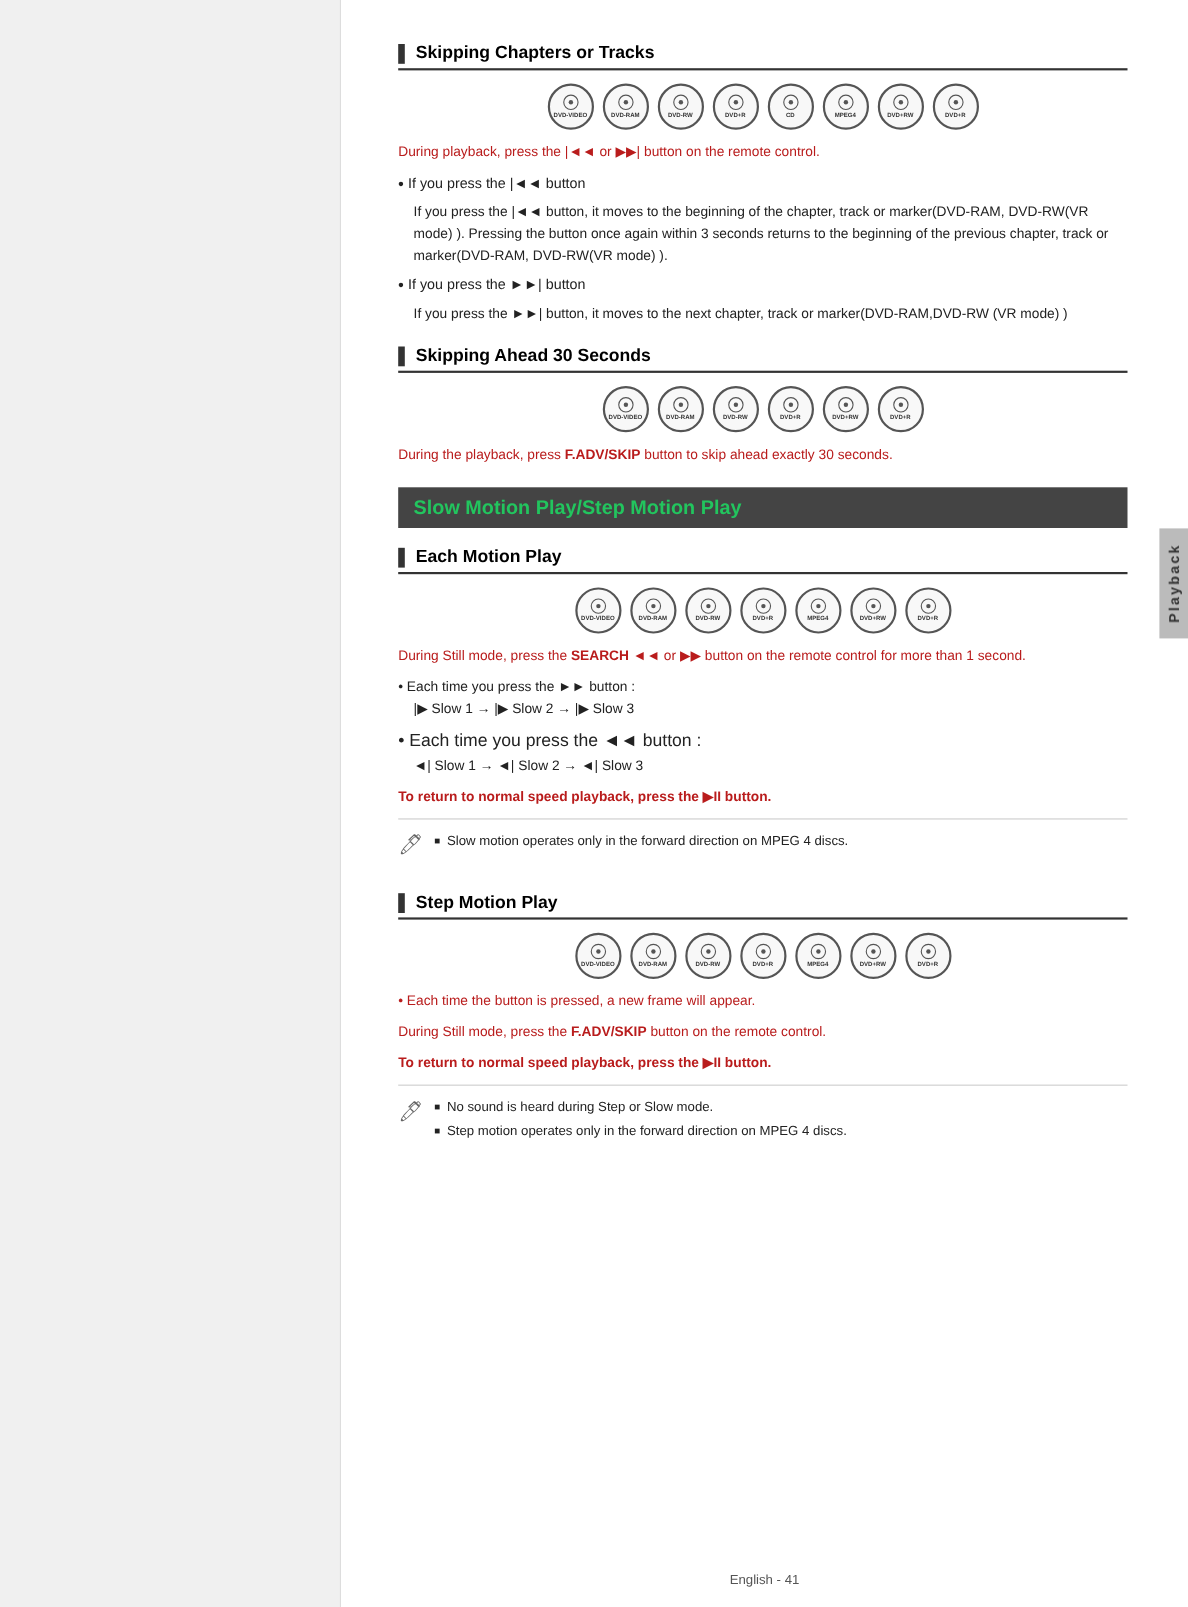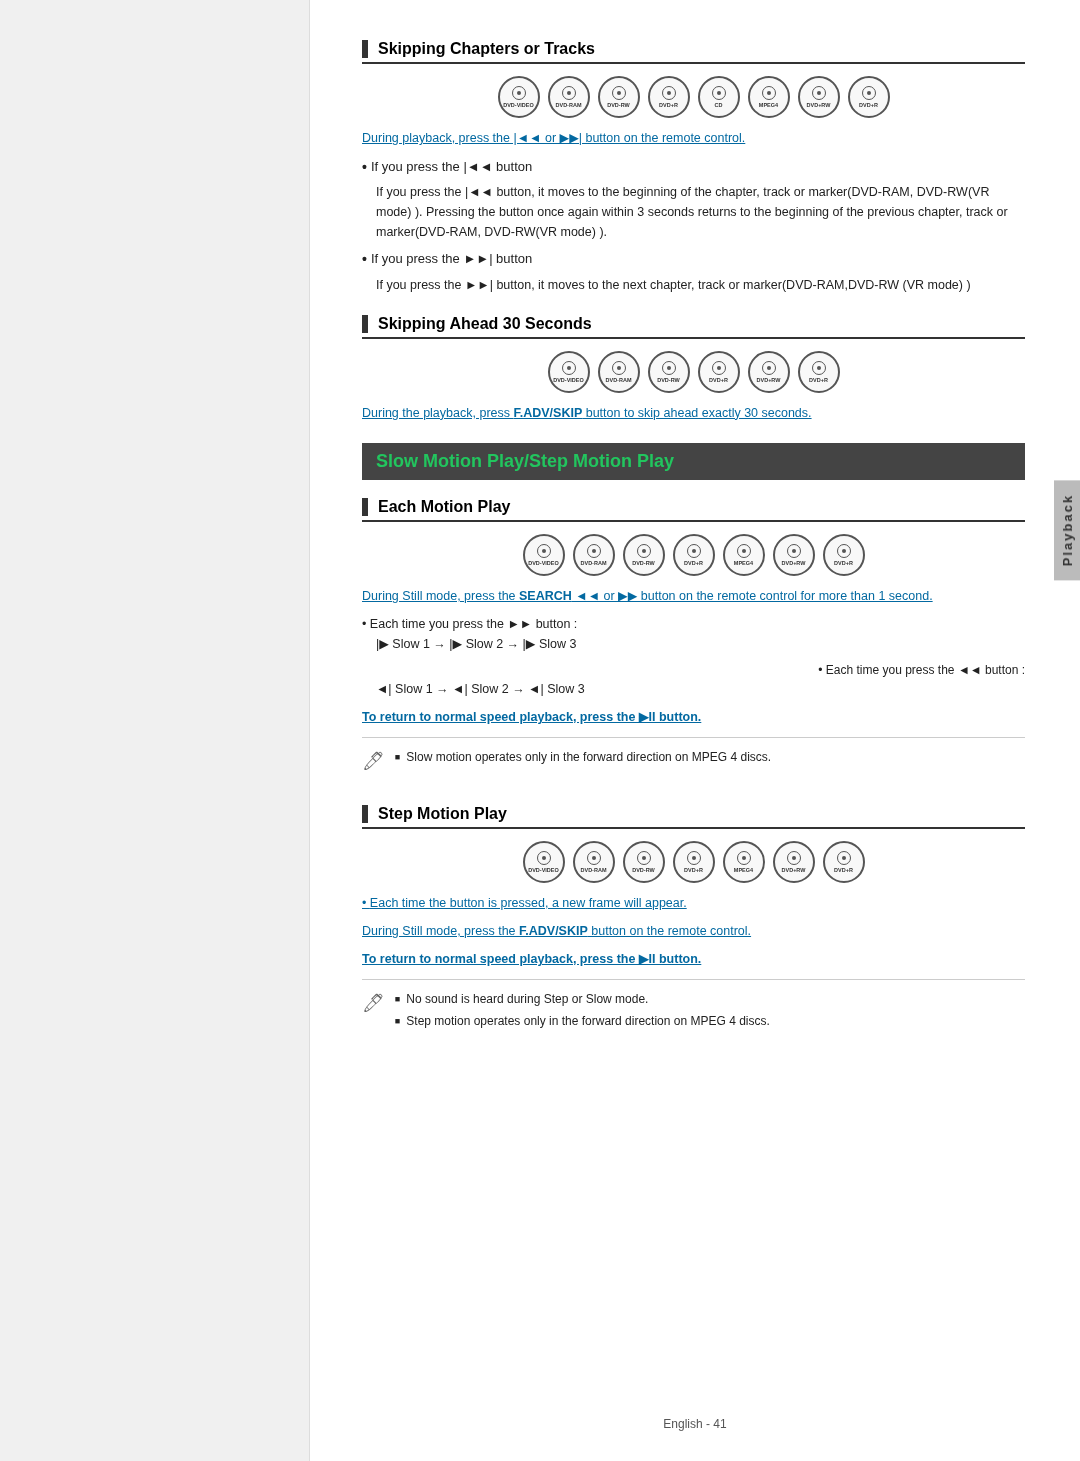--- a/index.html
+++ b/index.html
@@ -104,22 +104,21 @@
       font-weight: bold;
       color: #333;
       text-align: center;
       line-height: 1.1;
     }
 
     .body-text {
       font-size: 12.5px;
       line-height: 1.6;
       margin-bottom: 8px;
-      color: #0369a1;
-      text-decoration: underline;
+      color: #b91c1c;
     }
 
     .bullet-item {
       font-size: 12.5px;
       line-height: 1.6;
       margin-bottom: 6px;
       color: #222;
       padding-left: 0;
     }
 
@@ -188,21 +187,21 @@
       content: '■';
       font-size: 9px;
       margin-top: 3px;
       flex-shrink: 0;
     }
 
     .bold-text { font-weight: bold; }
 
     .page-footer {
       position: absolute;
-      bottom: 30px;
+      bottom: 18px;
       left: 0;
       right: 0;
       text-align: center;
       font-size: 12px;
       color: #555;
     }
 
     .playback-tab {
       position: fixed;
       right: 0;
@@ -408,21 +407,21 @@
       <p class="body-text">
         During Still mode, press the <span class="bold-text">SEARCH</span> ◄◄ or ▶▶ button on the remote control for more than 1 second.
       </p>
 
       <div class="bullet-item">
         <p style="font-size:12.5px; line-height:1.7;">• <span>Each time you press the ►► button :</span></p>
         <p style="font-size:12.5px; padding-left:14px; line-height:1.5;">|▶ Slow 1 → |▶ Slow 2 → |▶ Slow 3</p>
       </div>
 
       <div class="bullet-item">
-        <p style="font-size:12px; line-height:1.7;text-align:right;">• <span>Each time you press the ◄◄ button :</span></p>
+        <p style="font-size:16px; line-height:1.7;">• <span>Each time you press the ◄◄ button :</span></p>
         <p style="font-size:12.5px; padding-left:14px; line-height:1.5;">◄| Slow 1 → ◄| Slow 2 → ◄| Slow 3</p>
       </div>
 
       <p class="body-text" style="font-weight:bold; margin-top:8px;">
         To return to normal speed playback, press the ▶II button.
       </p>
 
       <div class="note-box">
         <span class="note-icon">🖊</span>
         <div class="note-content">

